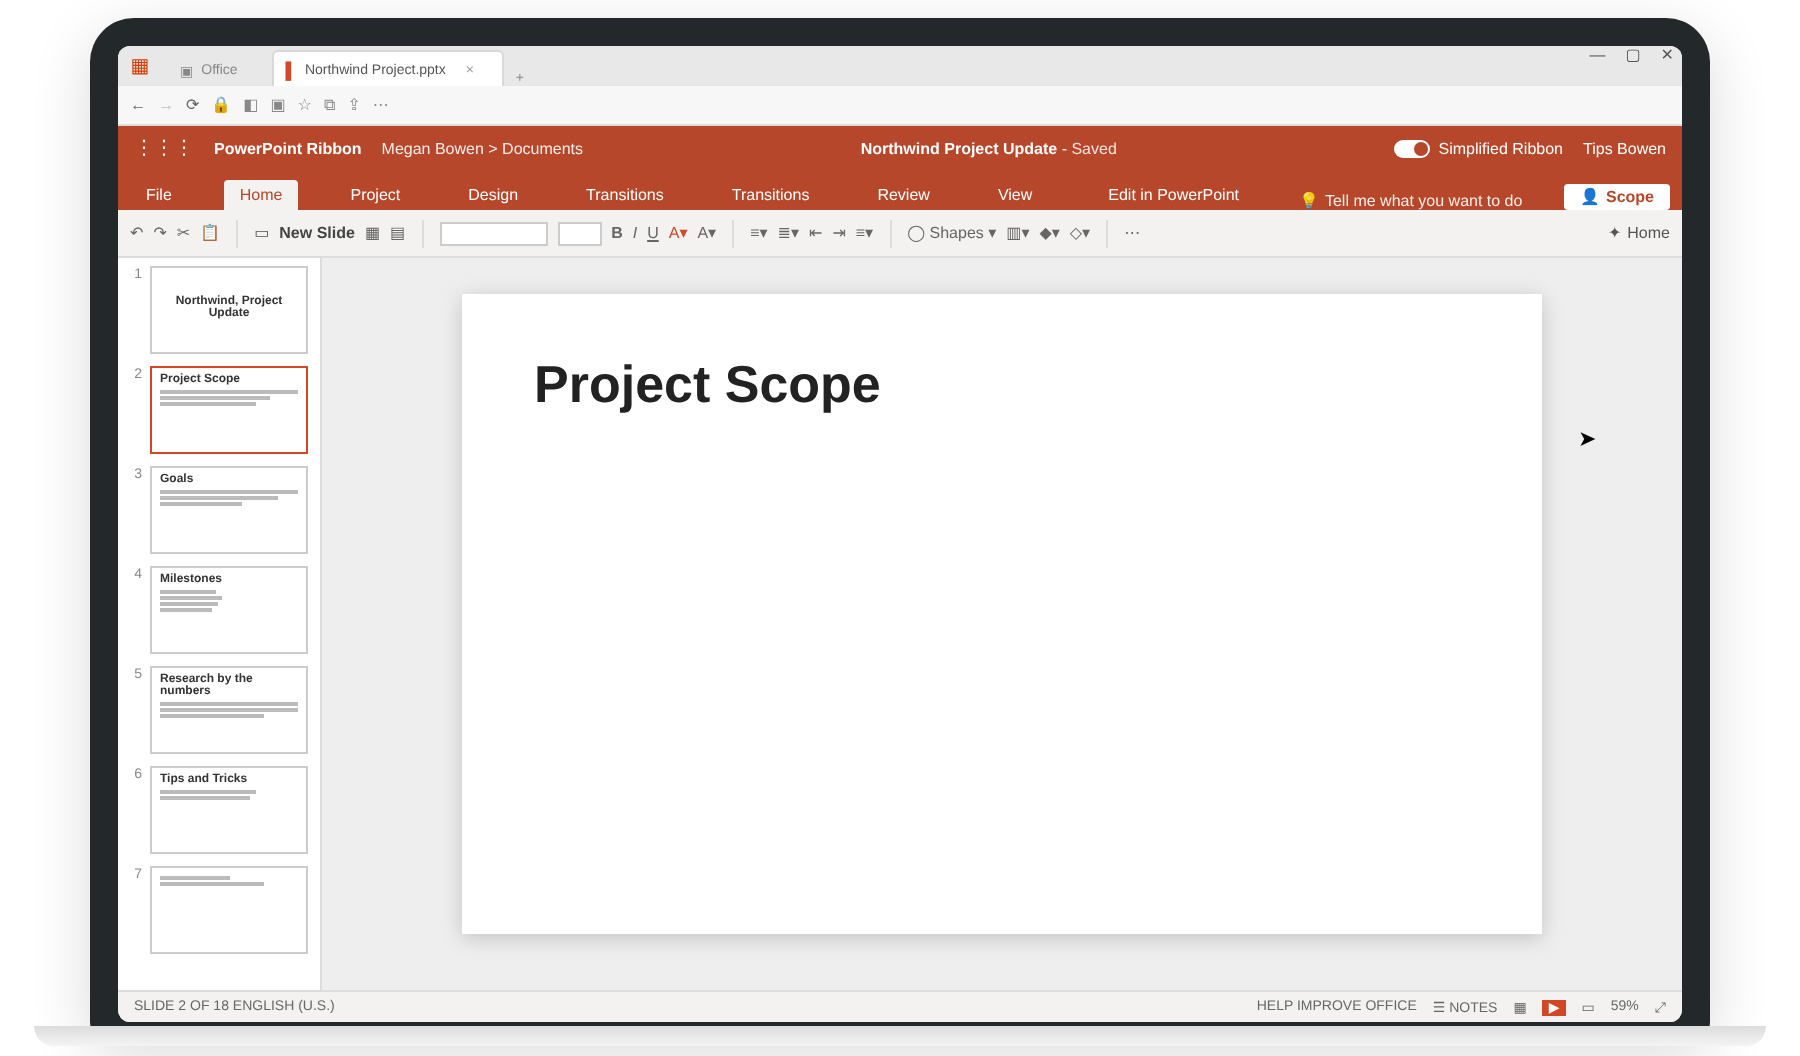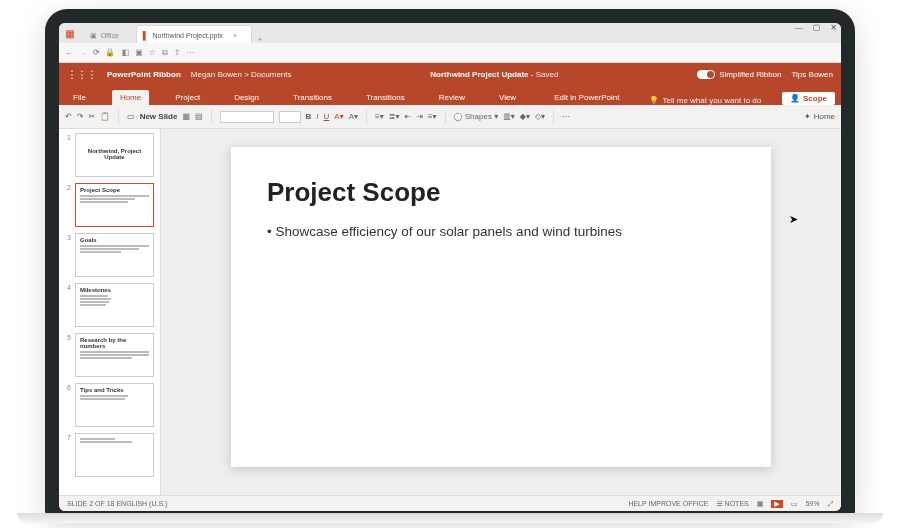--- a/index.html
+++ b/index.html
@@ -248,21 +248,20 @@
               <div class="ln" style="width:50%"></div>
               <div class="ln" style="width:75%"></div>
             </div>
           </div>
     </div>
 
     <div class="canvas">
       <div class="slide">
         <h1>Project Scope</h1>
         <div class="bullets">
-          <div>Showcase efficiency of our solar panels and wind turbines</div>
         </div>
       </div>
     </div>
   </div>
 
   <span class="cursor">➤</span>
 
   <div class="statusbar">
     <span>SLIDE 2 OF 18    ENGLISH (U.S.)</span>
     <div class="right">

